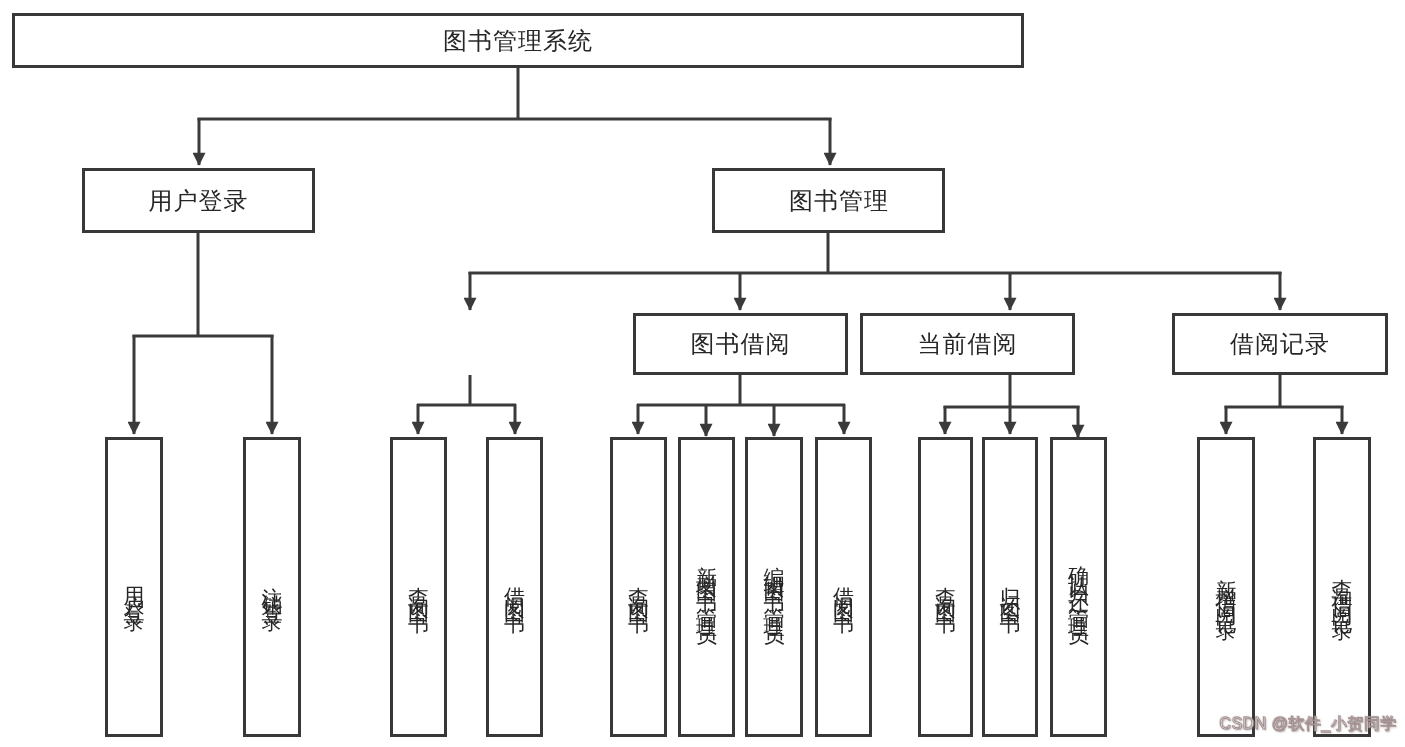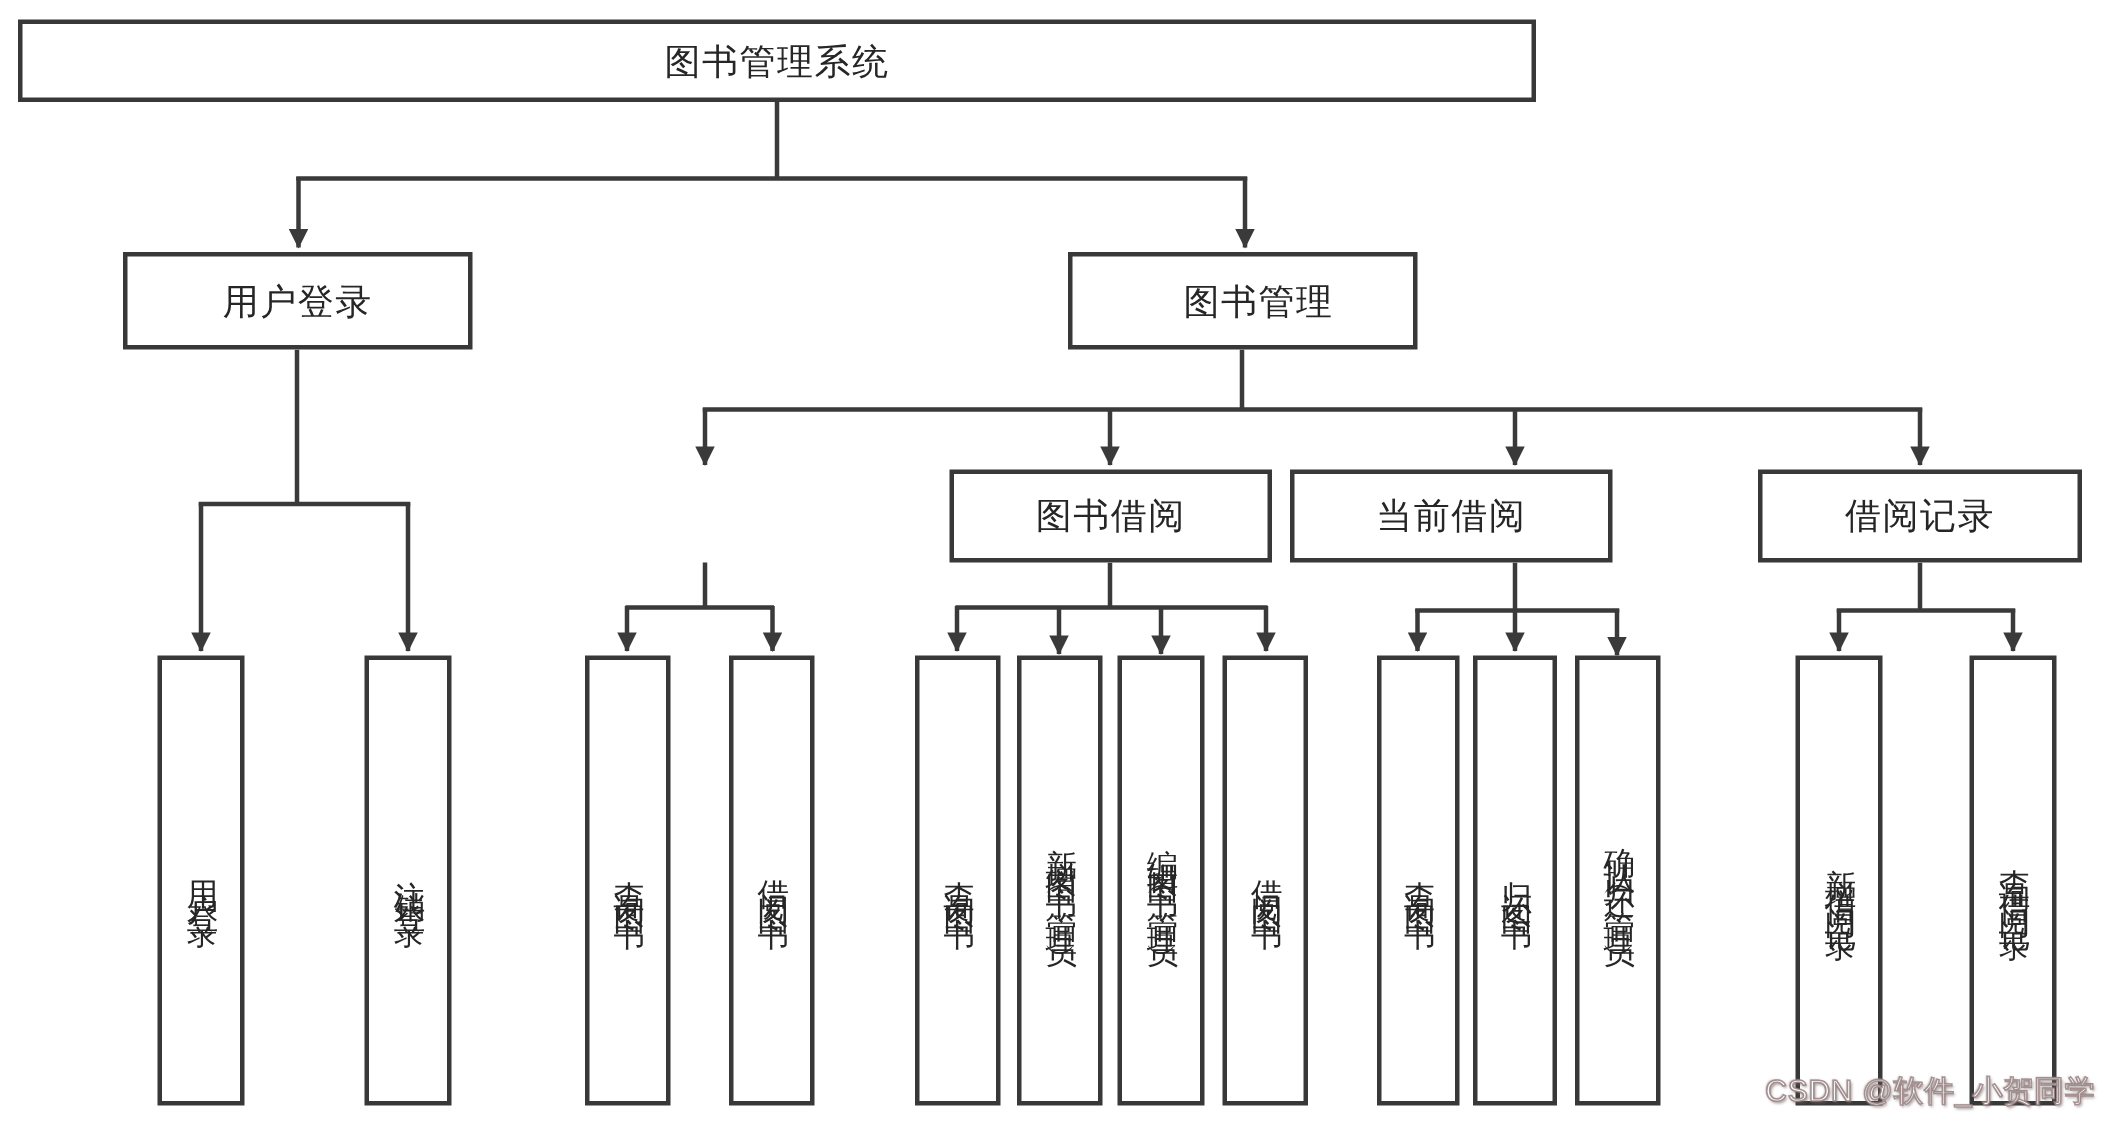--- a/index.html
+++ b/index.html
@@ -64,21 +64,21 @@
   .x-c1 { left: 918px;  width: 55px; }
   .x-c2 { left: 982px;  width: 56px; }
   .x-c3 { left: 1050px; width: 57px; }
   .x-r1 { left: 1197px; width: 58px; }
   .x-r2 { left: 1313px; width: 58px; }
   
   .watermark {
     position: absolute;
     right: 8px;
     top: 714px;
-    font-size: 20px;
+    font-size: 16px;
     color: #ffffff;
     -webkit-text-stroke: 1px rgba(150, 128, 128, 0.85);
     text-shadow: 1px 1px 2px rgba(110, 95, 95, 0.75), -1px -1px 1px rgba(170, 150, 150, 0.55);
     letter-spacing: 0.5px;
     z-index: 3;
     white-space: nowrap;
   }
 </style>
 </head>
 <body>

